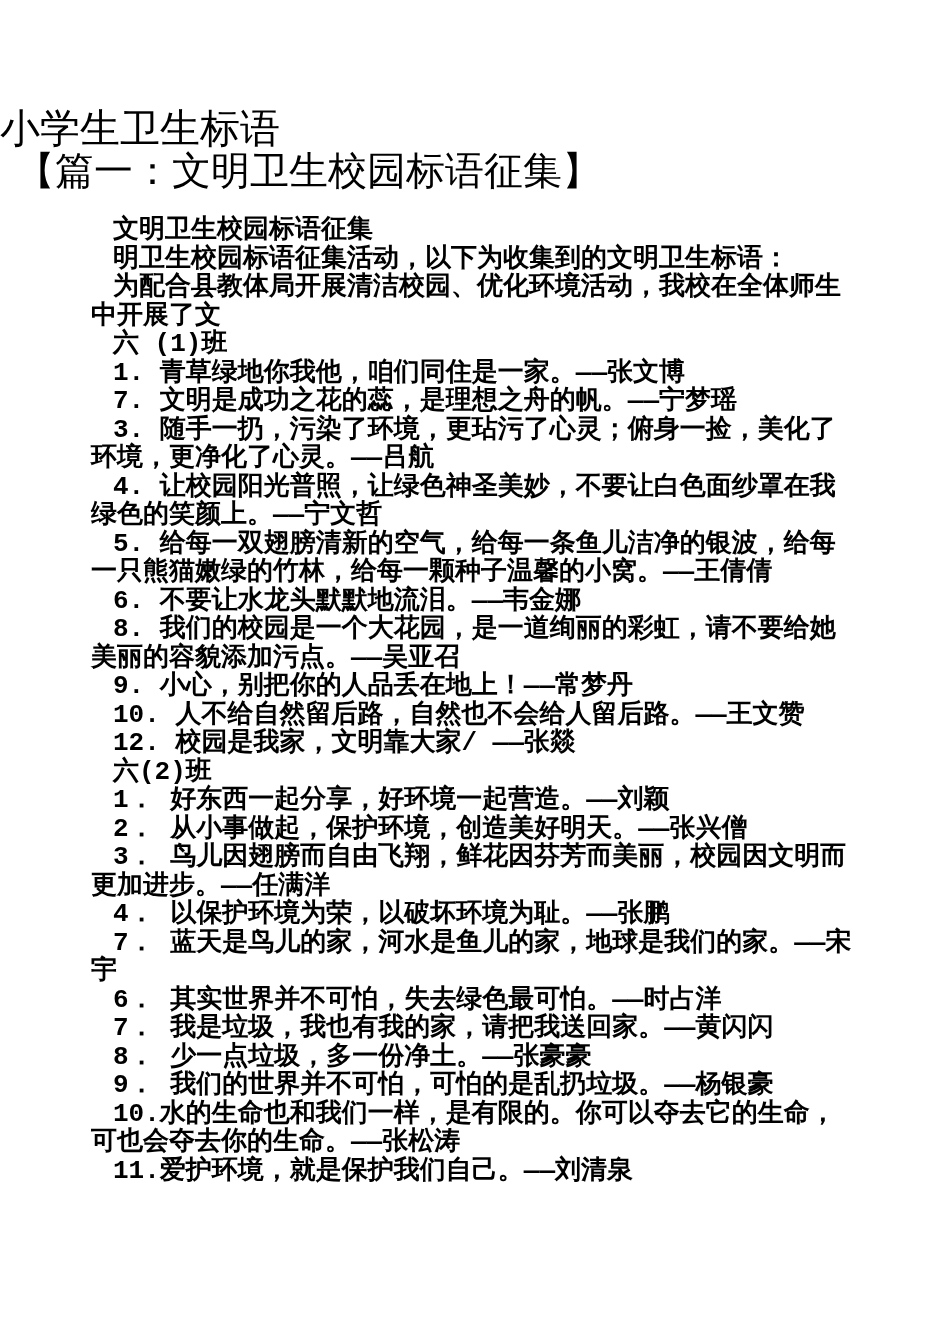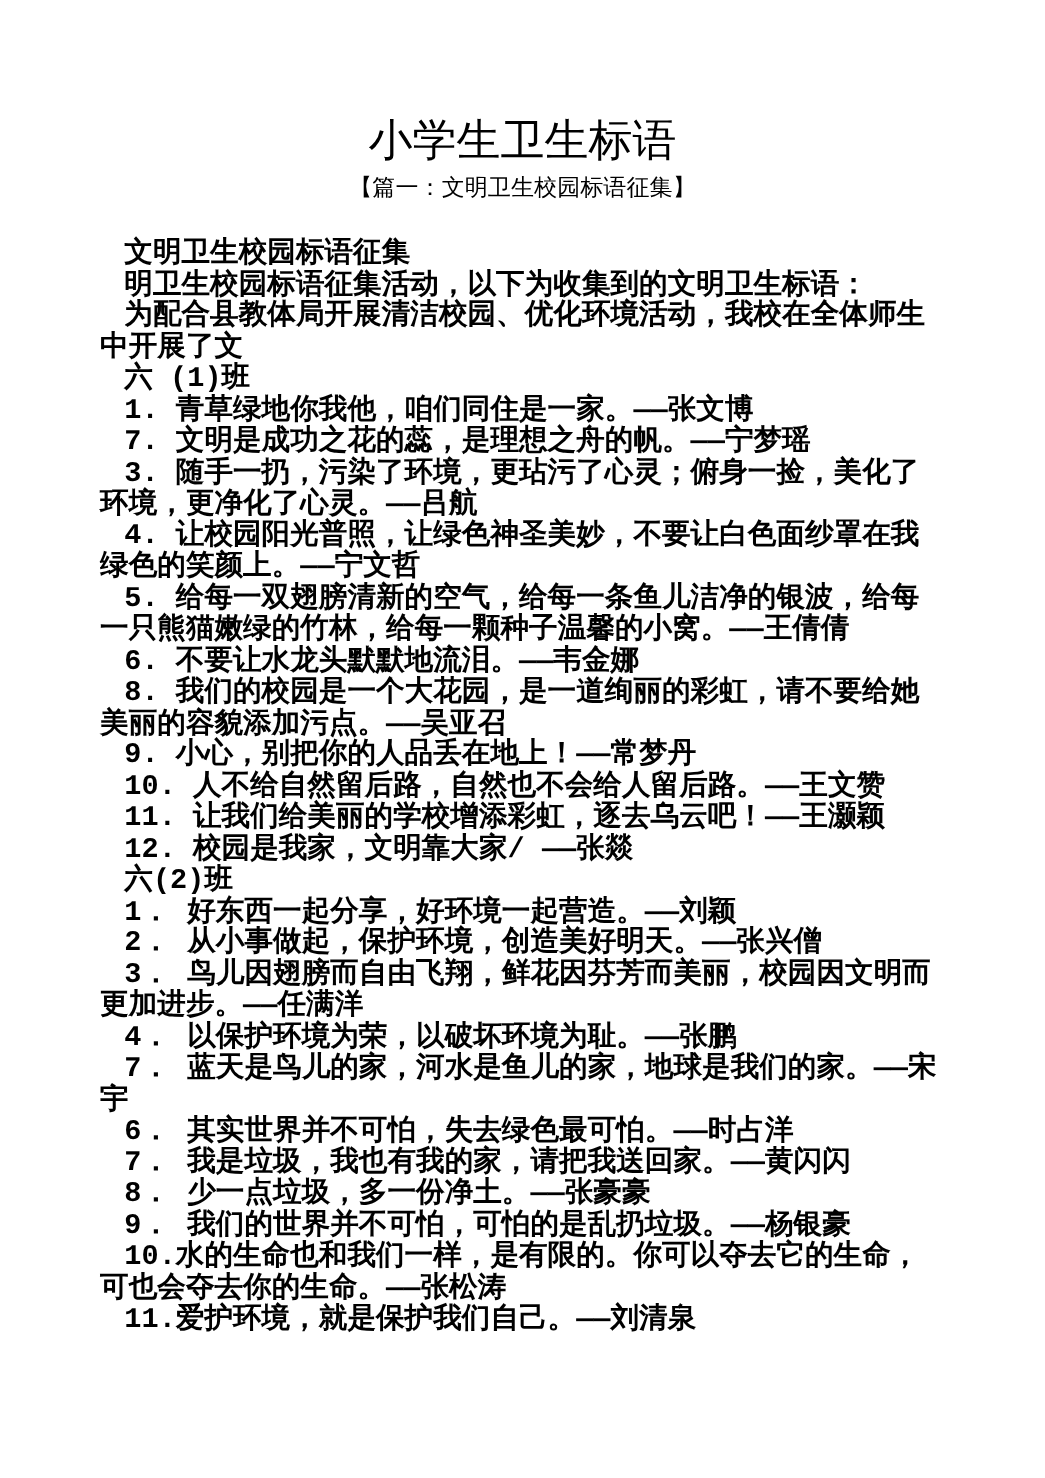--- a/index.html
+++ b/index.html
@@ -11,34 +11,34 @@
     position: relative;
     width: 950px;
     height: 1344px;
     background: #ffffff;
     color: #000000;
     font-family: "Liberation Sans", sans-serif;
     overflow: hidden;
   }
   .header {
     padding-top: 104px;
-    text-align: center;
   }
   .doc-title {
     margin: 0;
     font-size: 40px;
     font-weight: 400;
     line-height: 48px;
     letter-spacing: 0px;
   }
   .doc-subtitle {
     margin: 0;
-    font-size: 21px;
+    font-size: 39px;
     font-weight: 400;
     line-height: 38px;
+    padding-left: 16px;
   }
   .doc-body {
     margin: 26px 0 0 91px;
     width: 769px;
     font-size: 26px;
     font-weight: 700;
     line-height: 28.5px;
   }
   .line {
     margin: 0;
@@ -67,21 +67,20 @@
     <p class="line">六 (1)班</p>
     <p class="line">1. 青草绿地你我他，咱们同住是一家。——张文博</p>
     <p class="line">7. 文明是成功之花的蕊，是理想之舟的帆。——宁梦瑶</p>
     <p class="line">3. 随手一扔，污染了环境，更玷污了心灵；俯身一捡，美化了环境，更净化了心灵。——吕航</p>
     <p class="line">4. 让校园阳光普照，让绿色神圣美妙，不要让白色面纱罩在我绿色的笑颜上。——宁文哲</p>
     <p class="line">5. 给每一双翅膀清新的空气，给每一条鱼儿洁净的银波，给每一只熊猫嫩绿的竹林，给每一颗种子温馨的小窝。——王倩倩</p>
     <p class="line">6. 不要让水龙头默默地流泪。——韦金娜</p>
     <p class="line">8. 我们的校园是一个大花园，是一道绚丽的彩虹，请不要给她美丽的容貌添加污点。——吴亚召</p>
     <p class="line">9. 小心，别把你的人品丢在地上！——常梦丹</p>
     <p class="line">10. 人不给自然留后路，自然也不会给人留后路。——王文赞</p>
-    <p class="line">11. 让我们给美丽的学校增添彩虹，逐去乌云吧！——王灏颖</p>
     <p class="line">12. 校园是我家，文明靠大家/ ——张燚</p>
 
     <p class="line">六(2)班</p>
     <p class="line">1． 好东西一起分享，好环境一起营造。——刘颖</p>
     <p class="line">2． 从小事做起，保护环境，创造美好明天。——张兴僧</p>
     <p class="line">3． 鸟儿因翅膀而自由飞翔，鲜花因芬芳而美丽，校园因文明而更加进步。——任满洋</p>
     <p class="line">4． 以保护环境为荣，以破坏环境为耻。——张鹏</p>
     <p class="line">7． 蓝天是鸟儿的家，河水是鱼儿的家，地球是我们的家。——宋宇</p>
     <p class="line">6． 其实世界并不可怕，失去绿色最可怕。——时占洋</p>
     <p class="line">7． 我是垃圾，我也有我的家，请把我送回家。——黄闪闪</p>

